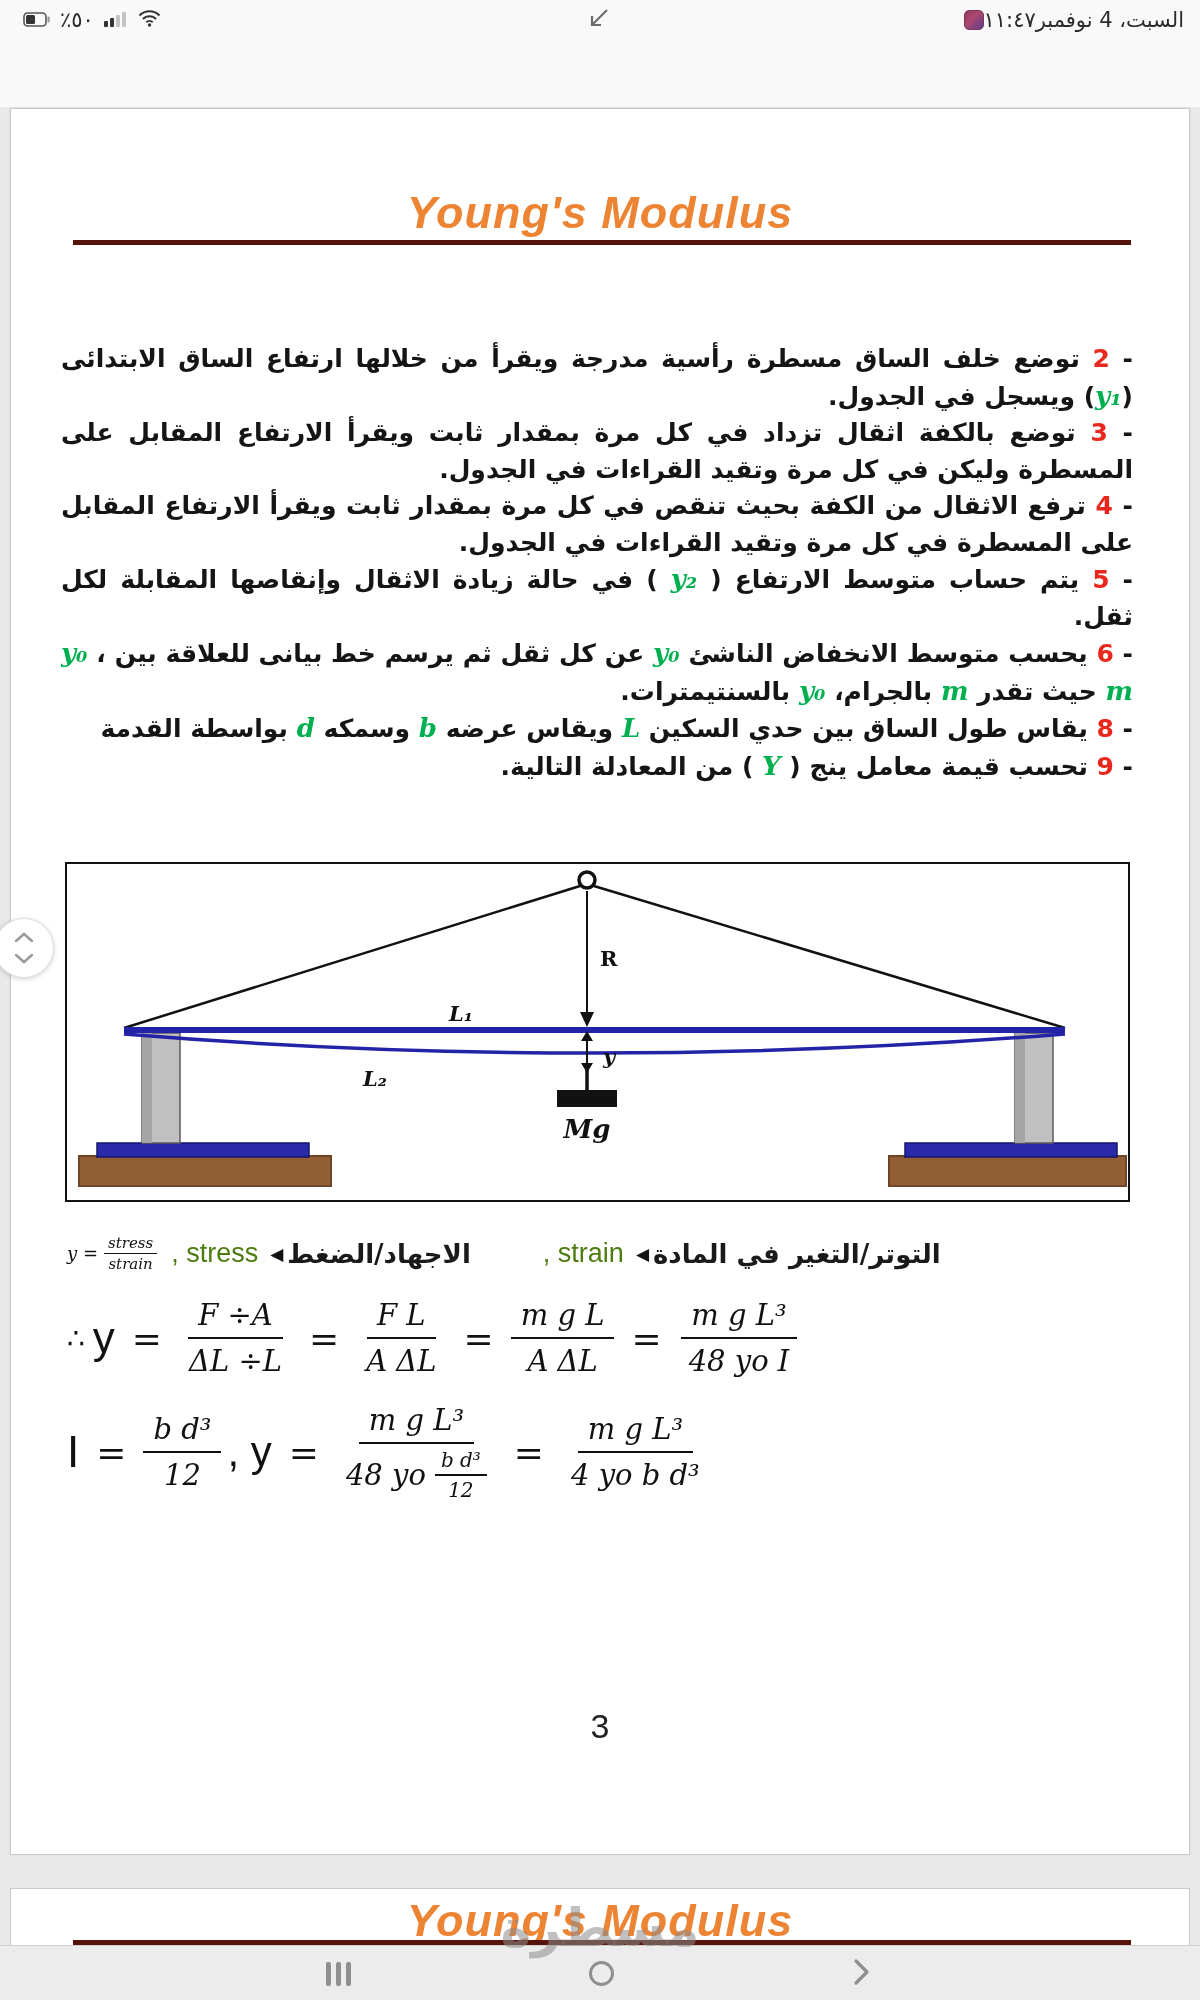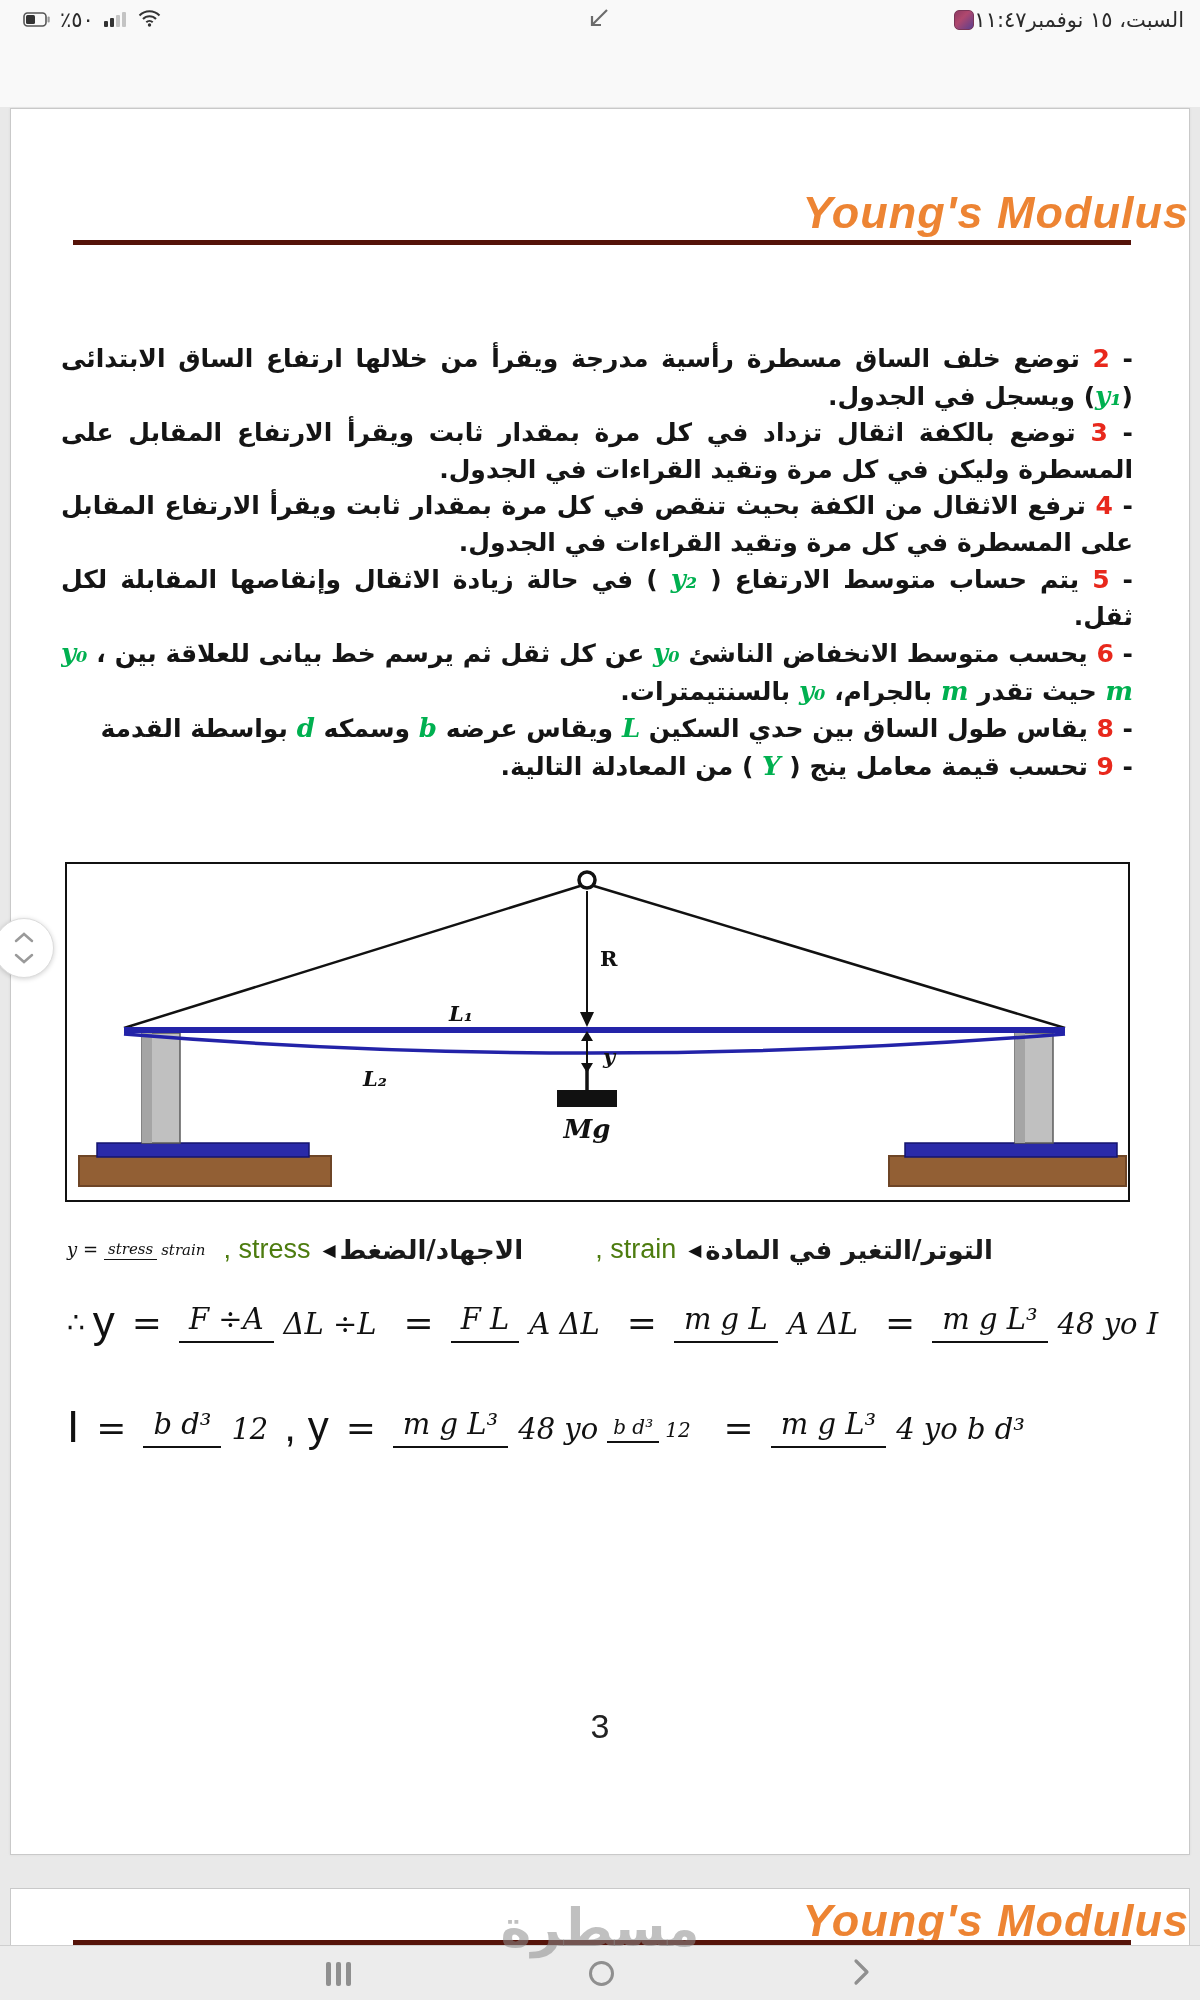--- a/index.html
+++ b/index.html
@@ -29,21 +29,21 @@
     background:#fff; border:1px solid #ddd; border-radius:50%;
     box-shadow:0 1px 5px rgba(0,0,0,.18);
     display:flex; flex-direction:column; align-items:center; justify-content:center; gap:3px; z-index:7; }
 
   
   .page1{ position:absolute; left:10px; top:108px; width:1180px; height:1747px;
     background:#fff; border:1px solid #c9c9c9; box-shadow:0 0 3px rgba(0,0,0,.06); }
   .page2{ position:absolute; left:10px; top:1888px; width:1180px; height:112px;
     background:#fff; border:1px solid #c9c9c9; }
 
-  .doc-title{ position:absolute; left:0; right:0; text-align:right;
+  .doc-title{ position:absolute; left:0; right:0; text-align:center;
     font-family:"Liberation Sans", sans-serif; font-style:italic; font-weight:bold;
     font-size:45px; letter-spacing:1px; color:#ED8433; }
   .page1 .doc-title{ top:78px; }
   .page2 .doc-title{ top:6px; }
   .title-rule{ position:absolute; left:62px; right:58px; height:5px; background:#551309; }
   .page1 .title-rule{ top:131px; }
   .page2 .title-rule{ top:51px; }
 
   
   .steps-heading{ position:absolute; top:183px; right:56px; direction:rtl;
@@ -64,21 +64,21 @@
   .formula{ position:absolute; left:56px; display:flex; align-items:center;
     font-family:"DejaVu Serif", serif; color:#111; direction:ltr; }
   .def-row{ top:1125px; font-size:18px; font-style:italic; }
   .term-label{ font-family:"Liberation Sans", sans-serif; font-style:normal; font-size:27px;
     color:#4d7c0f; margin:0 8px 0 14px; }
   .term-label.second{ margin-left:72px; }
   .tri{ font-style:normal; font-size:17px; margin:0 4px; color:#111; }
   .term-ar{ direction:rtl; font-family:"DejaVu Sans", sans-serif; font-style:normal;
     font-weight:bold; font-size:26px; color:#1a1a1a; }
 
-  .frac{ display:inline-flex; flex-direction:row; align-items:center;
+  .frac{ display:inline-flex; flex-direction:column; align-items:center;
     font-style:italic; font-size:29px; line-height:1.25; }
   .frac .fnum{ padding:0 10px 4px; border-bottom:2.5px solid #111; white-space:nowrap; }
   .frac .fden{ padding:4px 10px 0; white-space:nowrap; }
   .frac.tiny{ font-size:15px; line-height:1.2; margin-left:6px; }
   .frac.tiny .fnum{ border-bottom-width:1.5px; padding:0 4px 1px; }
   .frac.tiny .fden{ padding:1px 4px 0; }
   .frac.sub{ font-size:20px; line-height:1.2; }
   .frac.sub .fnum{ border-bottom-width:2px; padding:0 6px 2px; }
   .frac.sub .fden{ padding:2px 6px 0; }
   .denrow{ display:inline-flex; align-items:center; gap:9px; }
@@ -142,21 +142,21 @@
   <span class="center-arrow">
     <svg width="28" height="28" viewBox="0 0 28 28">
       <path d="M22 6 L7 21" stroke="#6b6b6b" stroke-width="2.2" fill="none"></path>
       <path d="M7 12 L7 21 L16 21" stroke="#6b6b6b" stroke-width="2.2" fill="none"></path>
     </svg>
   </span>
 
   <div class="sb-right">
     <span class="thumb-icon"></span>
     <span class="sb-text">١١:٤٧</span>
-    <span class="sb-text" dir="rtl">السبت، ١٥ نوفمبر</span>
+    <span class="sb-text" dir="rtl">السبت، 4 نوفمبر</span>
   </div>
 </div>
 
 <div class="scroll-widget">
   <span>
     <svg width="20" height="12" viewBox="0 0 20 12">
         <polyline points="2,10 10,3 18,10" stroke="#9a9a9a" stroke-width="2.5" fill="none" stroke-linecap="round"></polyline>
       </svg>
   </span>
   <span>

